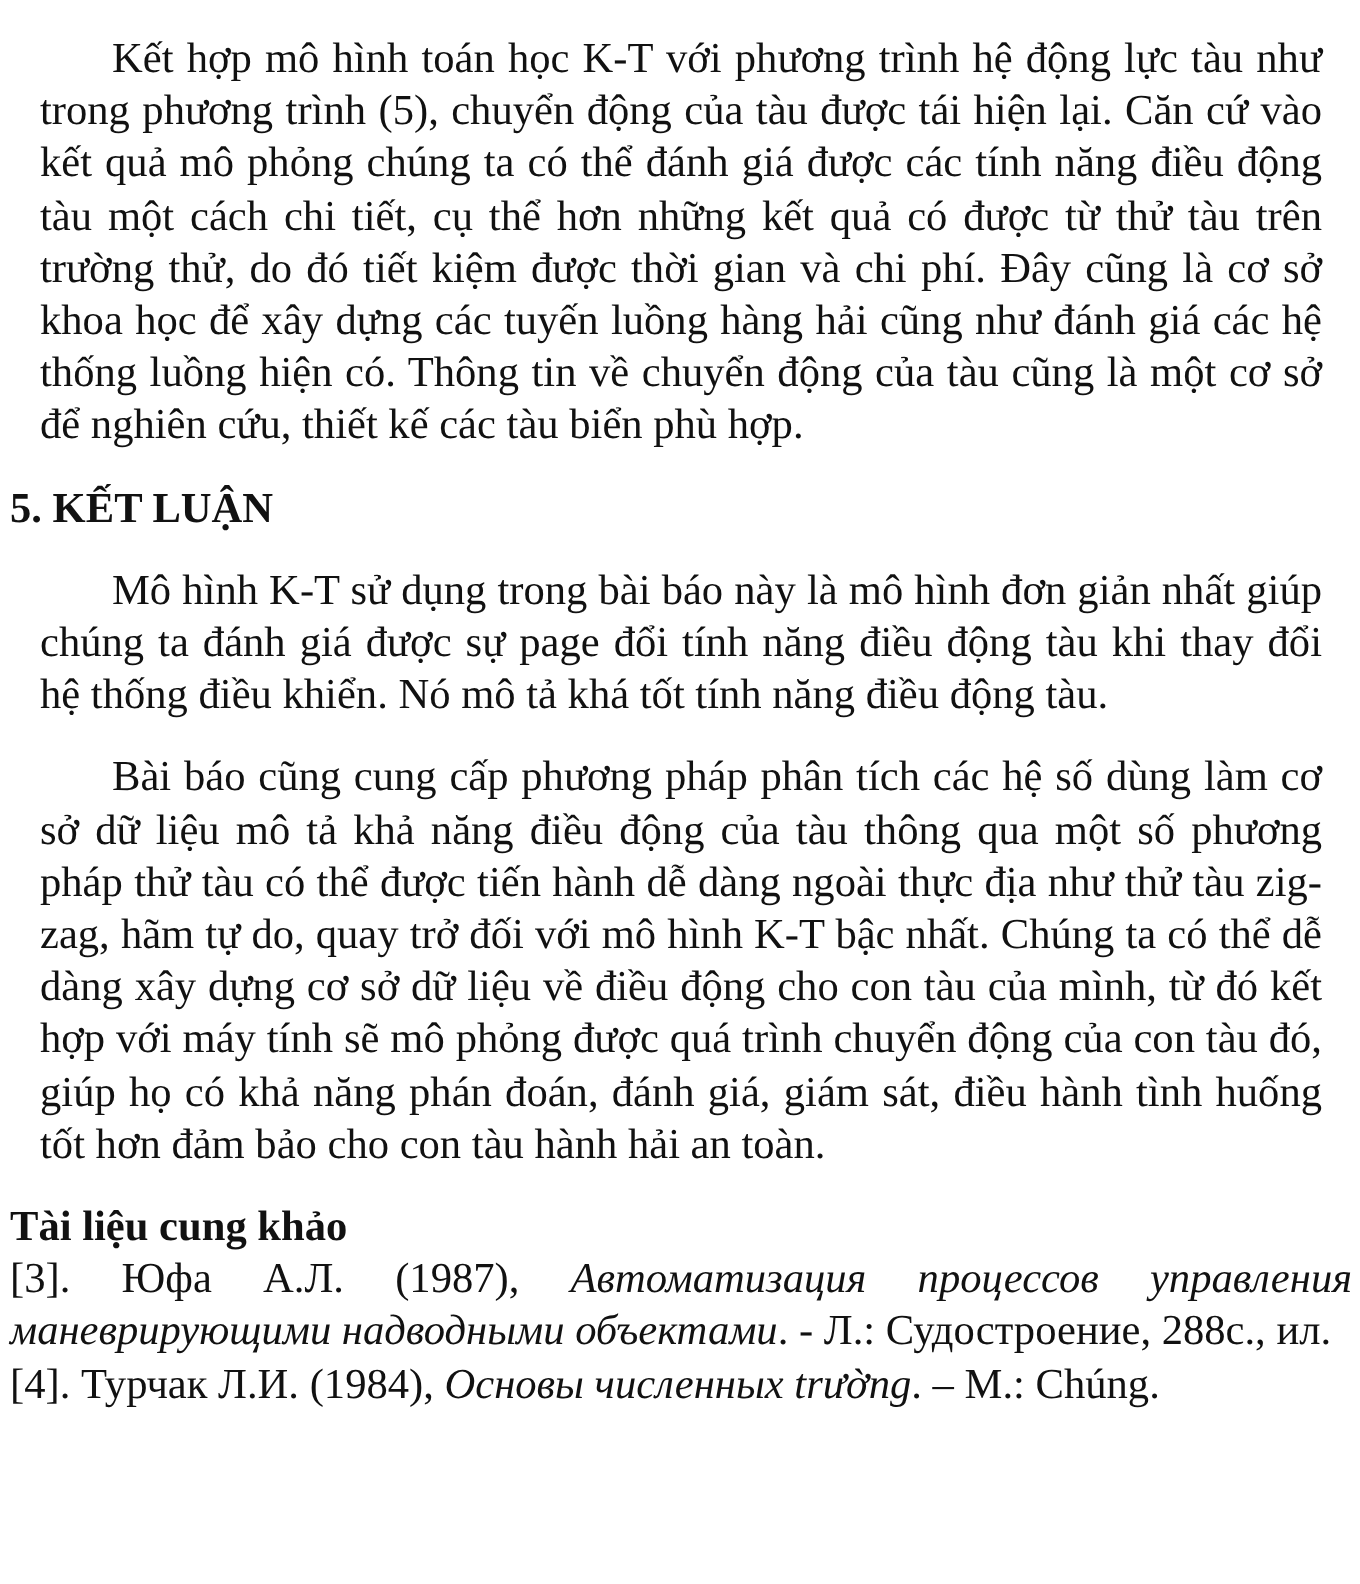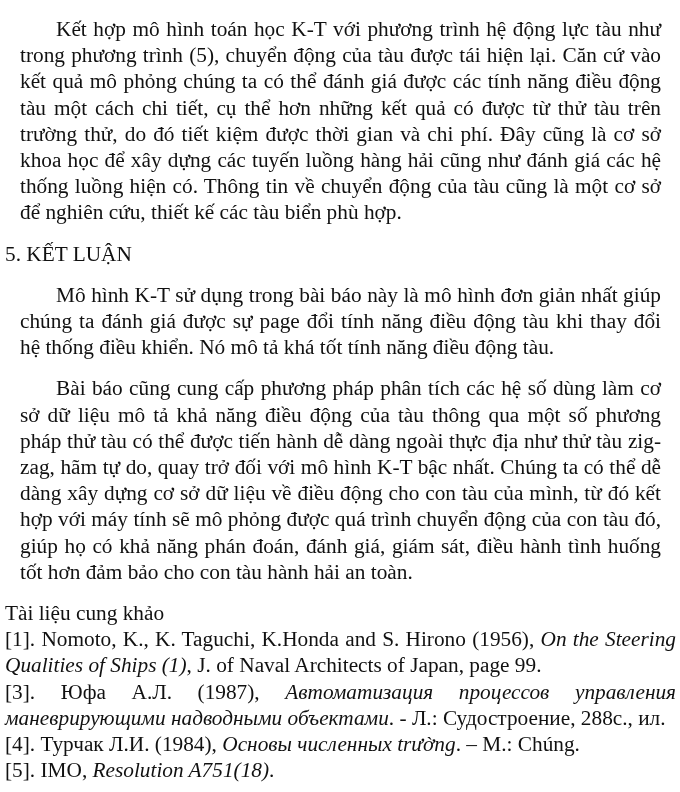--- a/index.html
+++ b/index.html
@@ -12,43 +12,41 @@
   .p {
     font-size: 21.3px;
     line-height: 26.2px;
     text-align: justify;
     margin: 15px;
   }
   .indent { text-indent: 36px; }
   .h {
     font-size: 21.3px;
     line-height: 26.2px;
-    font-weight: normal;
+    font-weight: bold;
     margin: 0;
   }
   .ref { font-size: 21.3px; line-height: 26.2px; margin: 0; text-align: justify; }
   .ref.left { text-align: left; }
   .ref i { font-style: italic; }
 </style>
 </head>
 <body>
 
 <div class="page">
 
   <p class="p indent">Kết hợp mô hình toán học K-T với phương trình hệ động lực tàu như trong phương trình (5), chuyển động của tàu được tái hiện lại. Căn cứ vào kết quả mô phỏng chúng ta có thể đánh giá được các tính năng điều động tàu một cách chi tiết, cụ thể hơn những kết quả có được từ thử tàu trên trường thử, do đó tiết kiệm được thời gian và chi phí. Đây cũng là cơ sở khoa học để xây dựng các tuyến luồng hàng hải cũng như đánh giá các hệ thống luồng hiện có. Thông tin về chuyển động của tàu cũng là một cơ sở để nghiên cứu, thiết kế các tàu biển phù hợp.</p>
 
   <h2 class="h">5. KẾT LUẬN</h2>
 
   <p class="p indent">Mô hình K-T sử dụng trong bài báo này là mô hình đơn giản nhất giúp chúng ta đánh giá được sự page đổi tính năng điều động tàu khi thay đổi hệ thống điều khiển. Nó mô tả khá tốt tính năng điều động tàu.</p>
   <p class="p indent">Bài báo cũng cung cấp phương pháp phân tích các hệ số dùng làm cơ sở dữ liệu mô tả khả năng điều động của tàu thông qua một số phương pháp thử tàu có thể được tiến hành dễ dàng ngoài thực địa như thử tàu zig-zag, hãm tự do, quay trở đối với mô hình K-T bậc nhất. Chúng ta có thể dễ dàng xây dựng cơ sở dữ liệu về điều động cho con tàu của mình, từ đó kết hợp với máy tính sẽ mô phỏng được quá trình chuyển động của con tàu đó, giúp họ có khả năng phán đoán, đánh giá, giám sát, điều hành tình huống tốt hơn đảm bảo cho con tàu hành hải an toàn.</p>
 
   <h3 class="h">Tài liệu cung khảo</h3>
 
-  <p class="ref"><span>[1]. Nomoto, K., K. Taguchi, K.Honda and S. Hirono (1956), </span><i>On the Steering Qualities of Ships (1)</i><span>, J. of Naval Architects of Japan, page 99.</span></p>
 
 
   <p class="ref"><span>[3]. Юфа А.Л. (1987), </span><i>Автоматизация процессов управления маневрирующими надводными объектами</i><span>. - Л.: Судостроение, 288с., ил.</span></p>
 
   <p class="ref left"><span>[4]. Турчак Л.И. (1984), </span><i>Основы численных trường</i><span>. – М.: Chúng.</span></p>
 
-  <p class="ref left"><span>[5]. IMO, </span><i>Resolution A751(18)</i><span>.</span></p>
 
 </div>
 
 </body></html>

